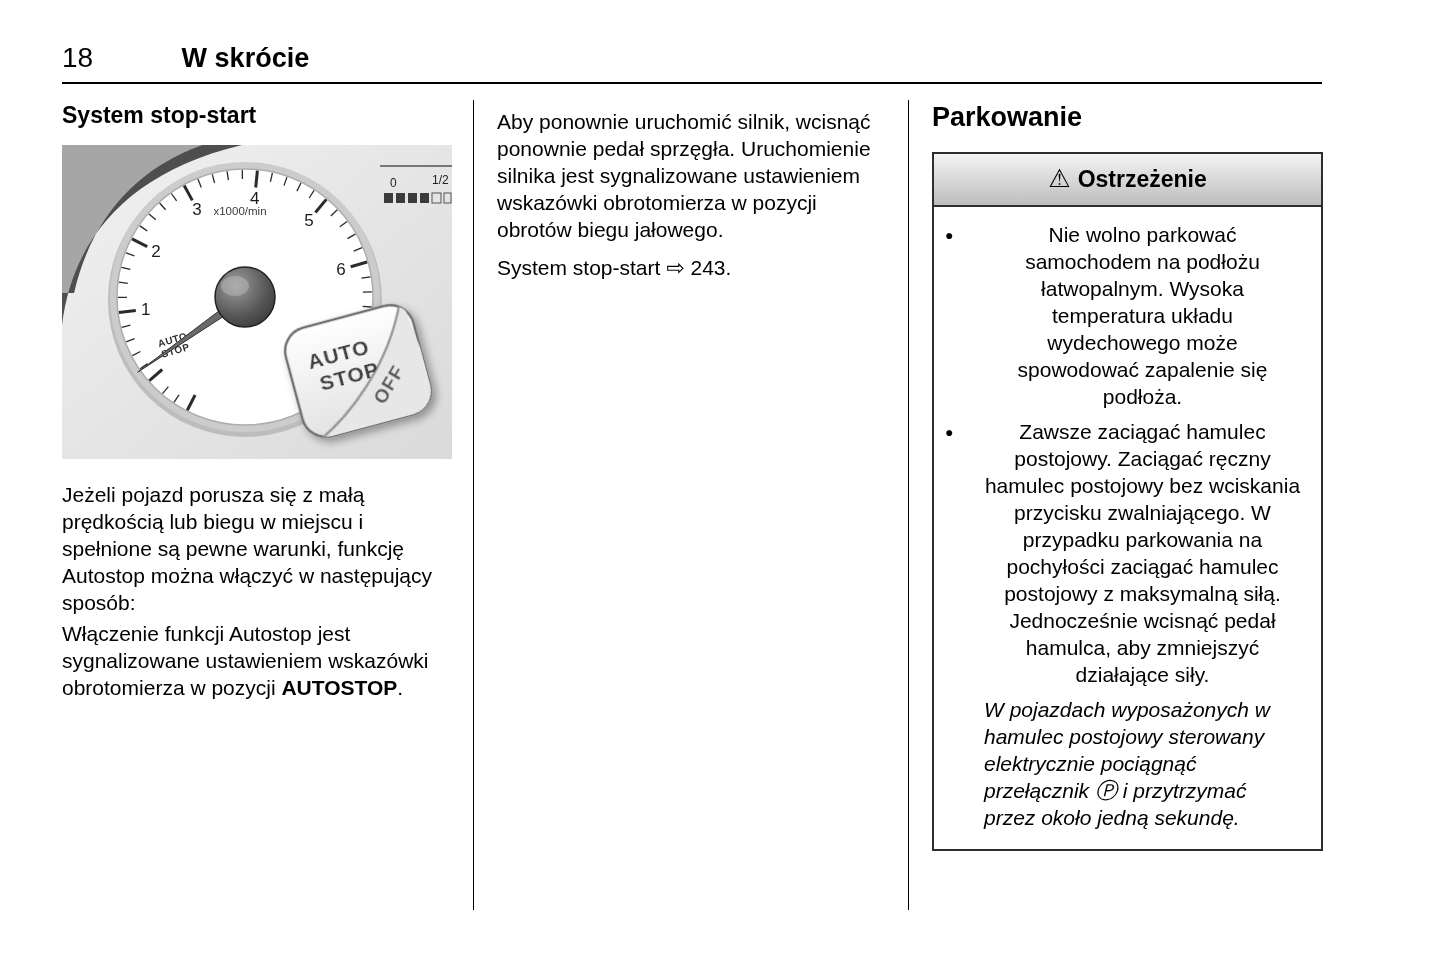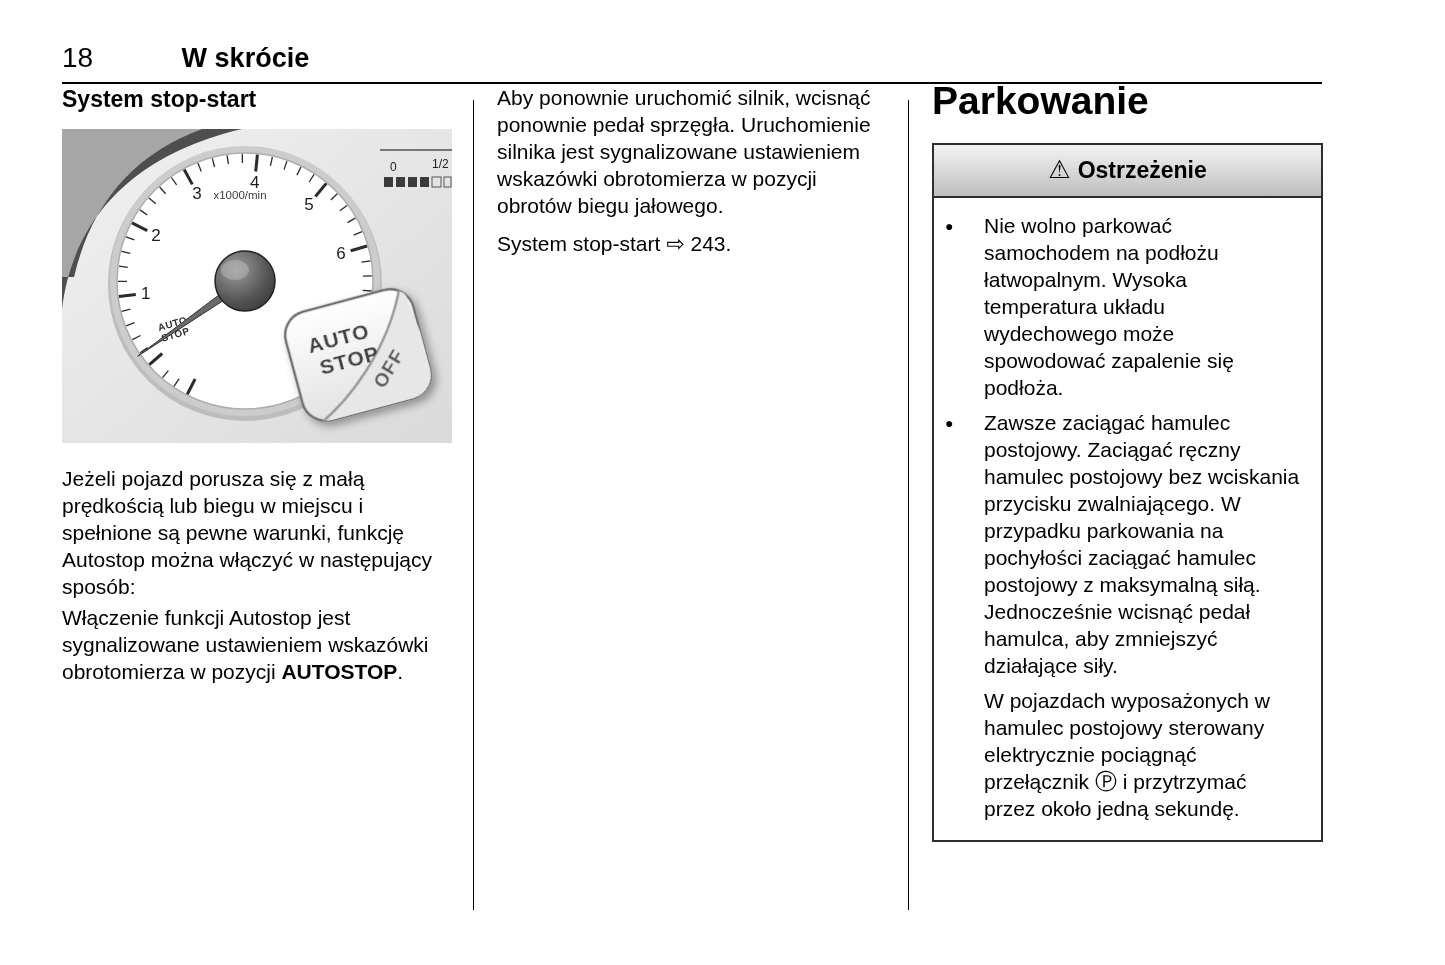--- a/index.html
+++ b/index.html
@@ -10,50 +10,50 @@
     overflow:hidden;
   }
   
   .page-header { position:absolute; left:62px; top:42px; white-space:nowrap; }
   .page-num { font-size:28px; }
   .page-section { font-size:27px; font-weight:bold; margin-left:84px; }
   .header-rule { position:absolute; left:62px; top:82px; width:1260px; height:2px; background:#000; }
   
   .col-divider { position:absolute; top:100px; height:813px; width:1px; background:#000; }
   .d1 { left:473px; } .d2 { left:908px; }
-  .col { position:absolute; top:84px; font-size:21px; line-height:27px; }
+  .col { position:absolute; top:100px; font-size:21px; line-height:27px; }
   .col1 { left:62px; width:390px; }
   .col2 { left:497px; width:386px; }
   .col3 { left:932px; width:391px; }
   .col1 h2 { font-size:23px; line-height:26px; margin:2px 0 17px; }
-  .col3 h1 { font-size:39px; line-height:34px; margin:0 0 25px; }
+  .col3 h1 { font-size:27px; line-height:34px; margin:0 0 18px; }
   .illustration { width:390px; height:314px; margin-bottom:22px; }
   .illustration svg { display:block; }
-  .mt8 { }
+  .mt8 { margin-top:8px; }
   
   .bullet-list { list-style:none; margin-top:10px; }
-  .bullet-list li { position:relative; padding-left:43px; margin-bottom:9px; }
+  .bullet-list li { position:relative; padding-left:43px; margin-bottom:9px;text-align:center; }
   .bullet-list li::before { content:"●"; position:absolute; left:12px; top:1px; font-size:14px; }
   .after-list { margin-top:4px; }
   
   .ref-line { margin-top:11px; }
   .ref-arrow { font-size:22px; }
   
   .warning-box { border:2px solid #2e2e2e; width:391px; background:#fff; }
   .warning-header {
     height:53px; background:linear-gradient(#f4f4f4,#bdbdbd);
     border-bottom:2px solid #2e2e2e; display:flex; align-items:center;
     justify-content:center; font-size:23px; font-weight:bold; gap:7px;
   }
   .warn-icon { font-size:25px; font-weight:normal; transform:translateY(-1px); }
   .warning-body { padding:14px 20px 18px 0; }
   .warning-body .bullet-list { margin-top:0; }
   .warning-body .bullet-list li { padding-left:50px; margin-bottom:8px; }
   .warning-body .bullet-list li::before { left:11px; }
-  .warning-cont { padding-left:50px; margin-top:4px; }
+  .warning-cont { padding-left:50px; margin-top:4px;font-style:italic; }
   .pbrake-symbol { font-size:22px; }
   
   .gauge-num { font-family:"Liberation Sans","DejaVu Sans",sans-serif; font-size:17px; fill:#1d1d1d; text-anchor:middle; }
   .x1000-label { font-family:"Liberation Sans","DejaVu Sans",sans-serif; font-size:11.5px; fill:#3c3c3c; text-anchor:middle; }
   .dial-small { font-family:"Liberation Sans","DejaVu Sans",sans-serif; font-size:10px; font-weight:bold; fill:#2f2f2f; text-anchor:middle; letter-spacing:0.5px; }
   .fuel-num { font-family:"Liberation Sans","DejaVu Sans",sans-serif; font-size:12px; fill:#222; }
   .btn-txt { font-family:"Liberation Sans","DejaVu Sans",sans-serif; font-size:21px; font-weight:bold; fill:#3f3f3f; letter-spacing:1px; }
   .btn-off { font-family:"Liberation Sans","DejaVu Sans",sans-serif; font-size:19px; font-weight:bold; fill:#5c5c5c; letter-spacing:1px; }
 </style>
 </head>

